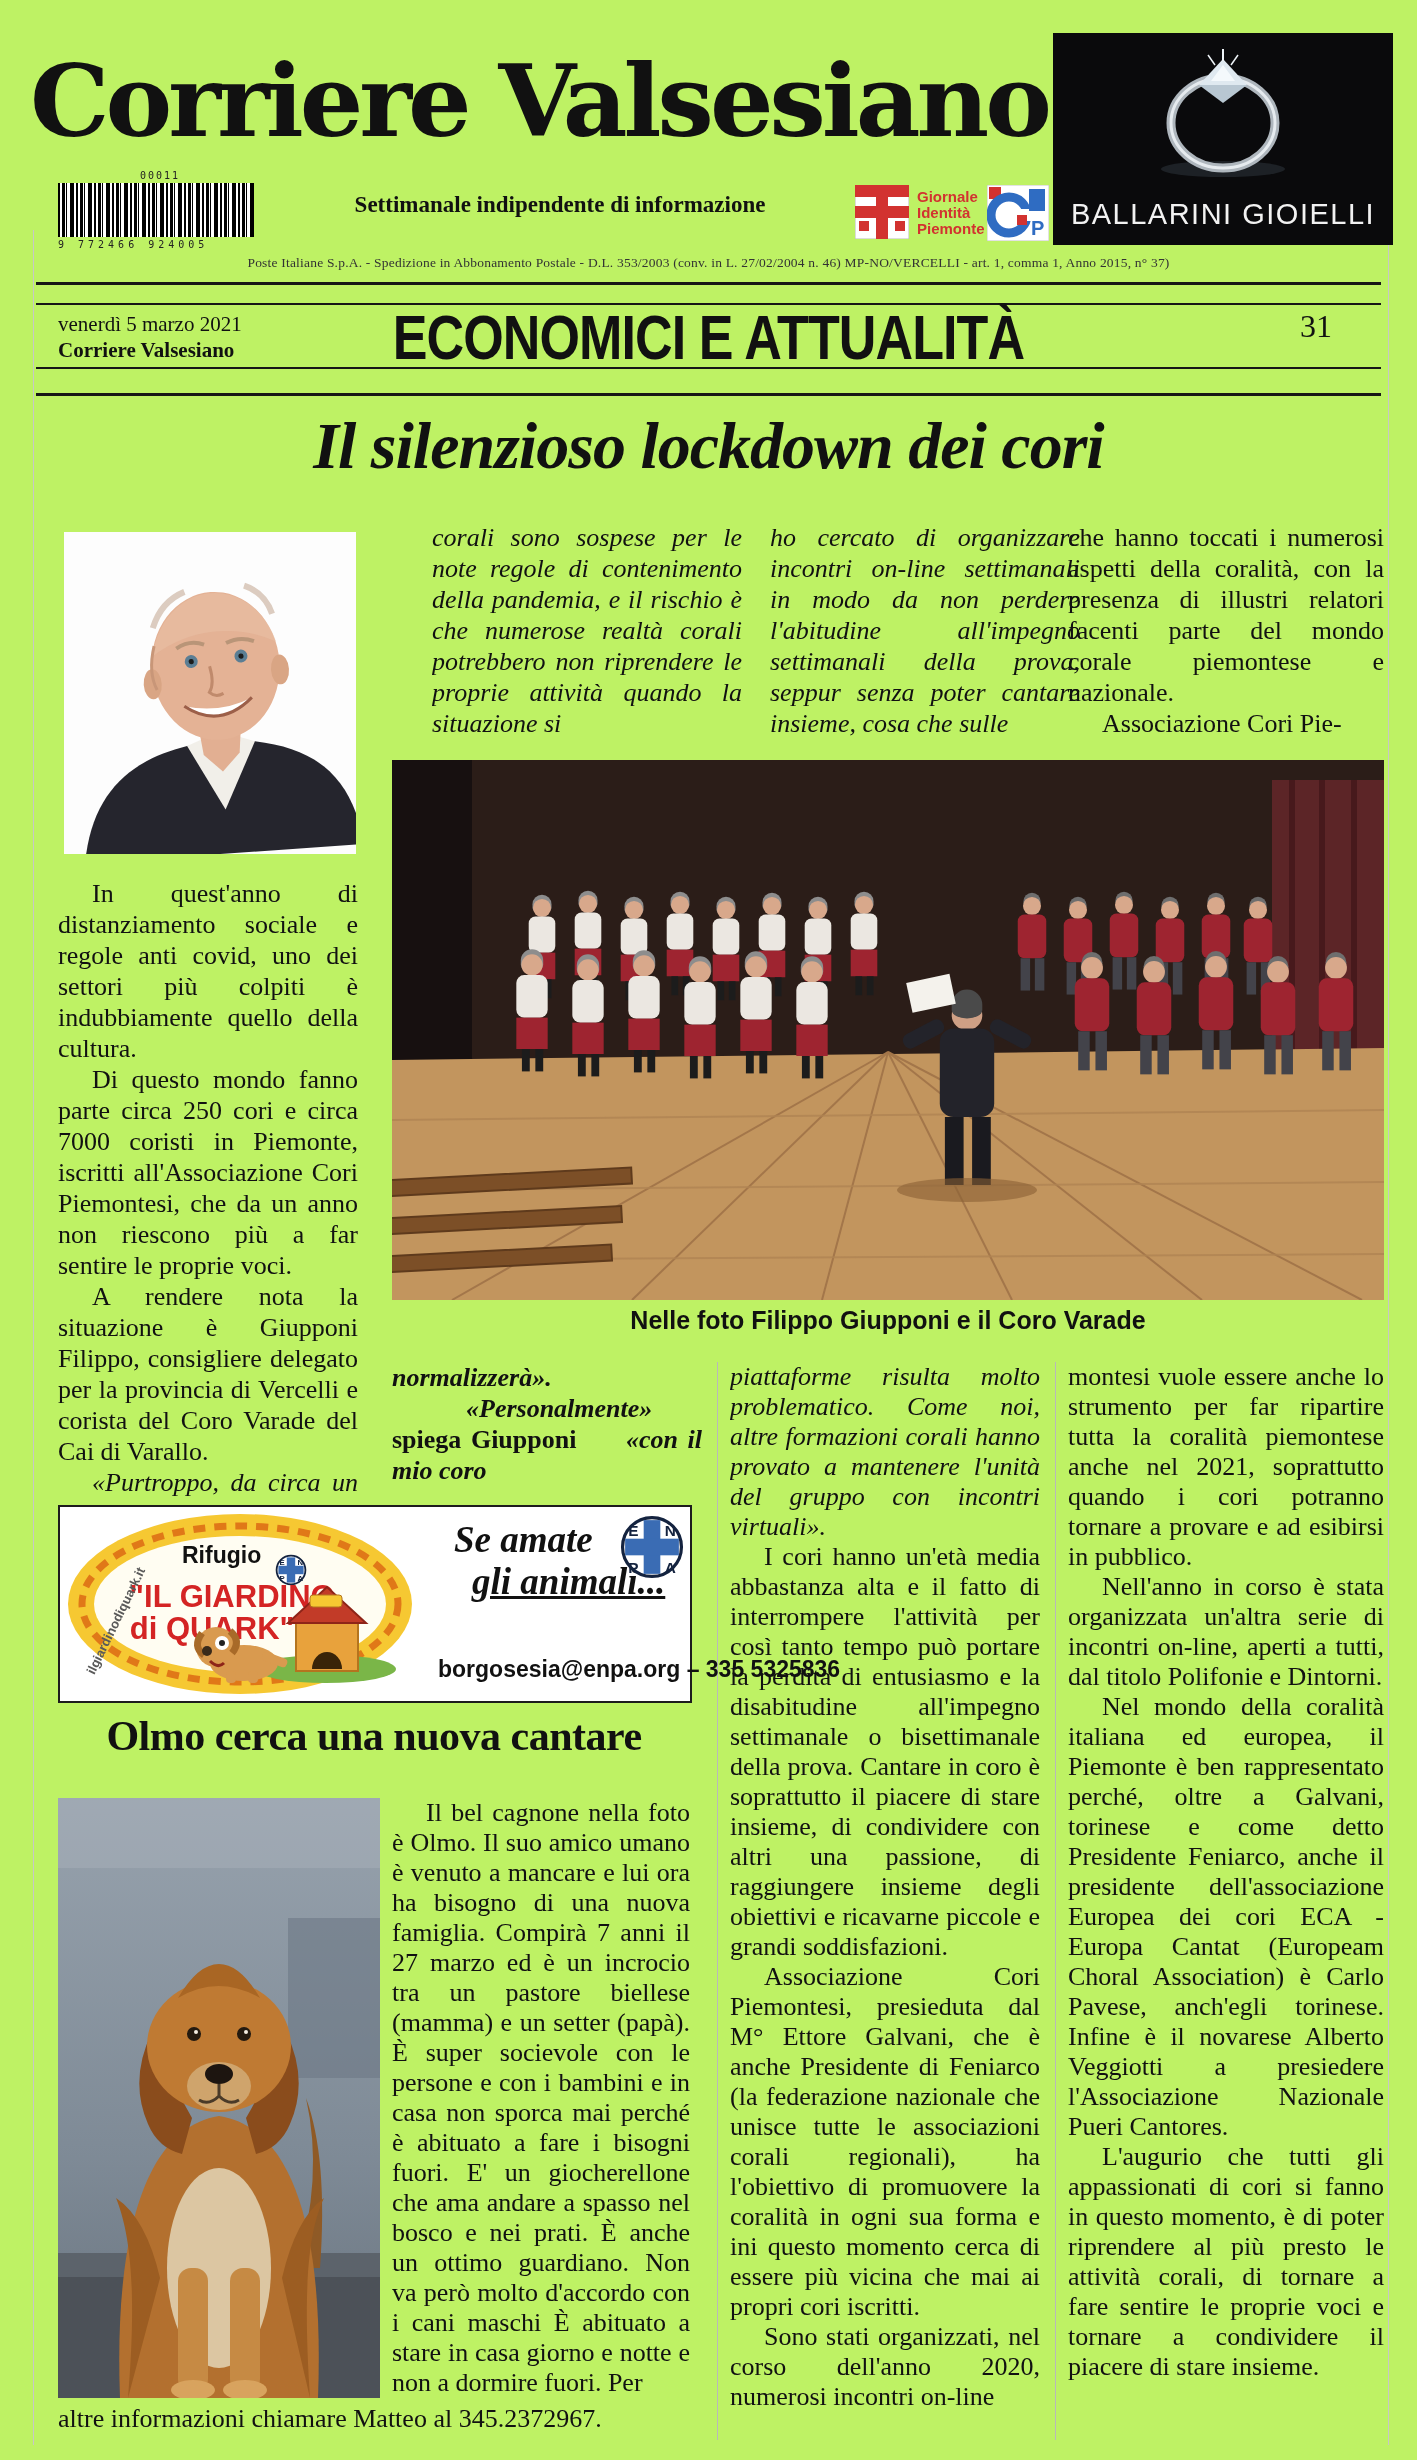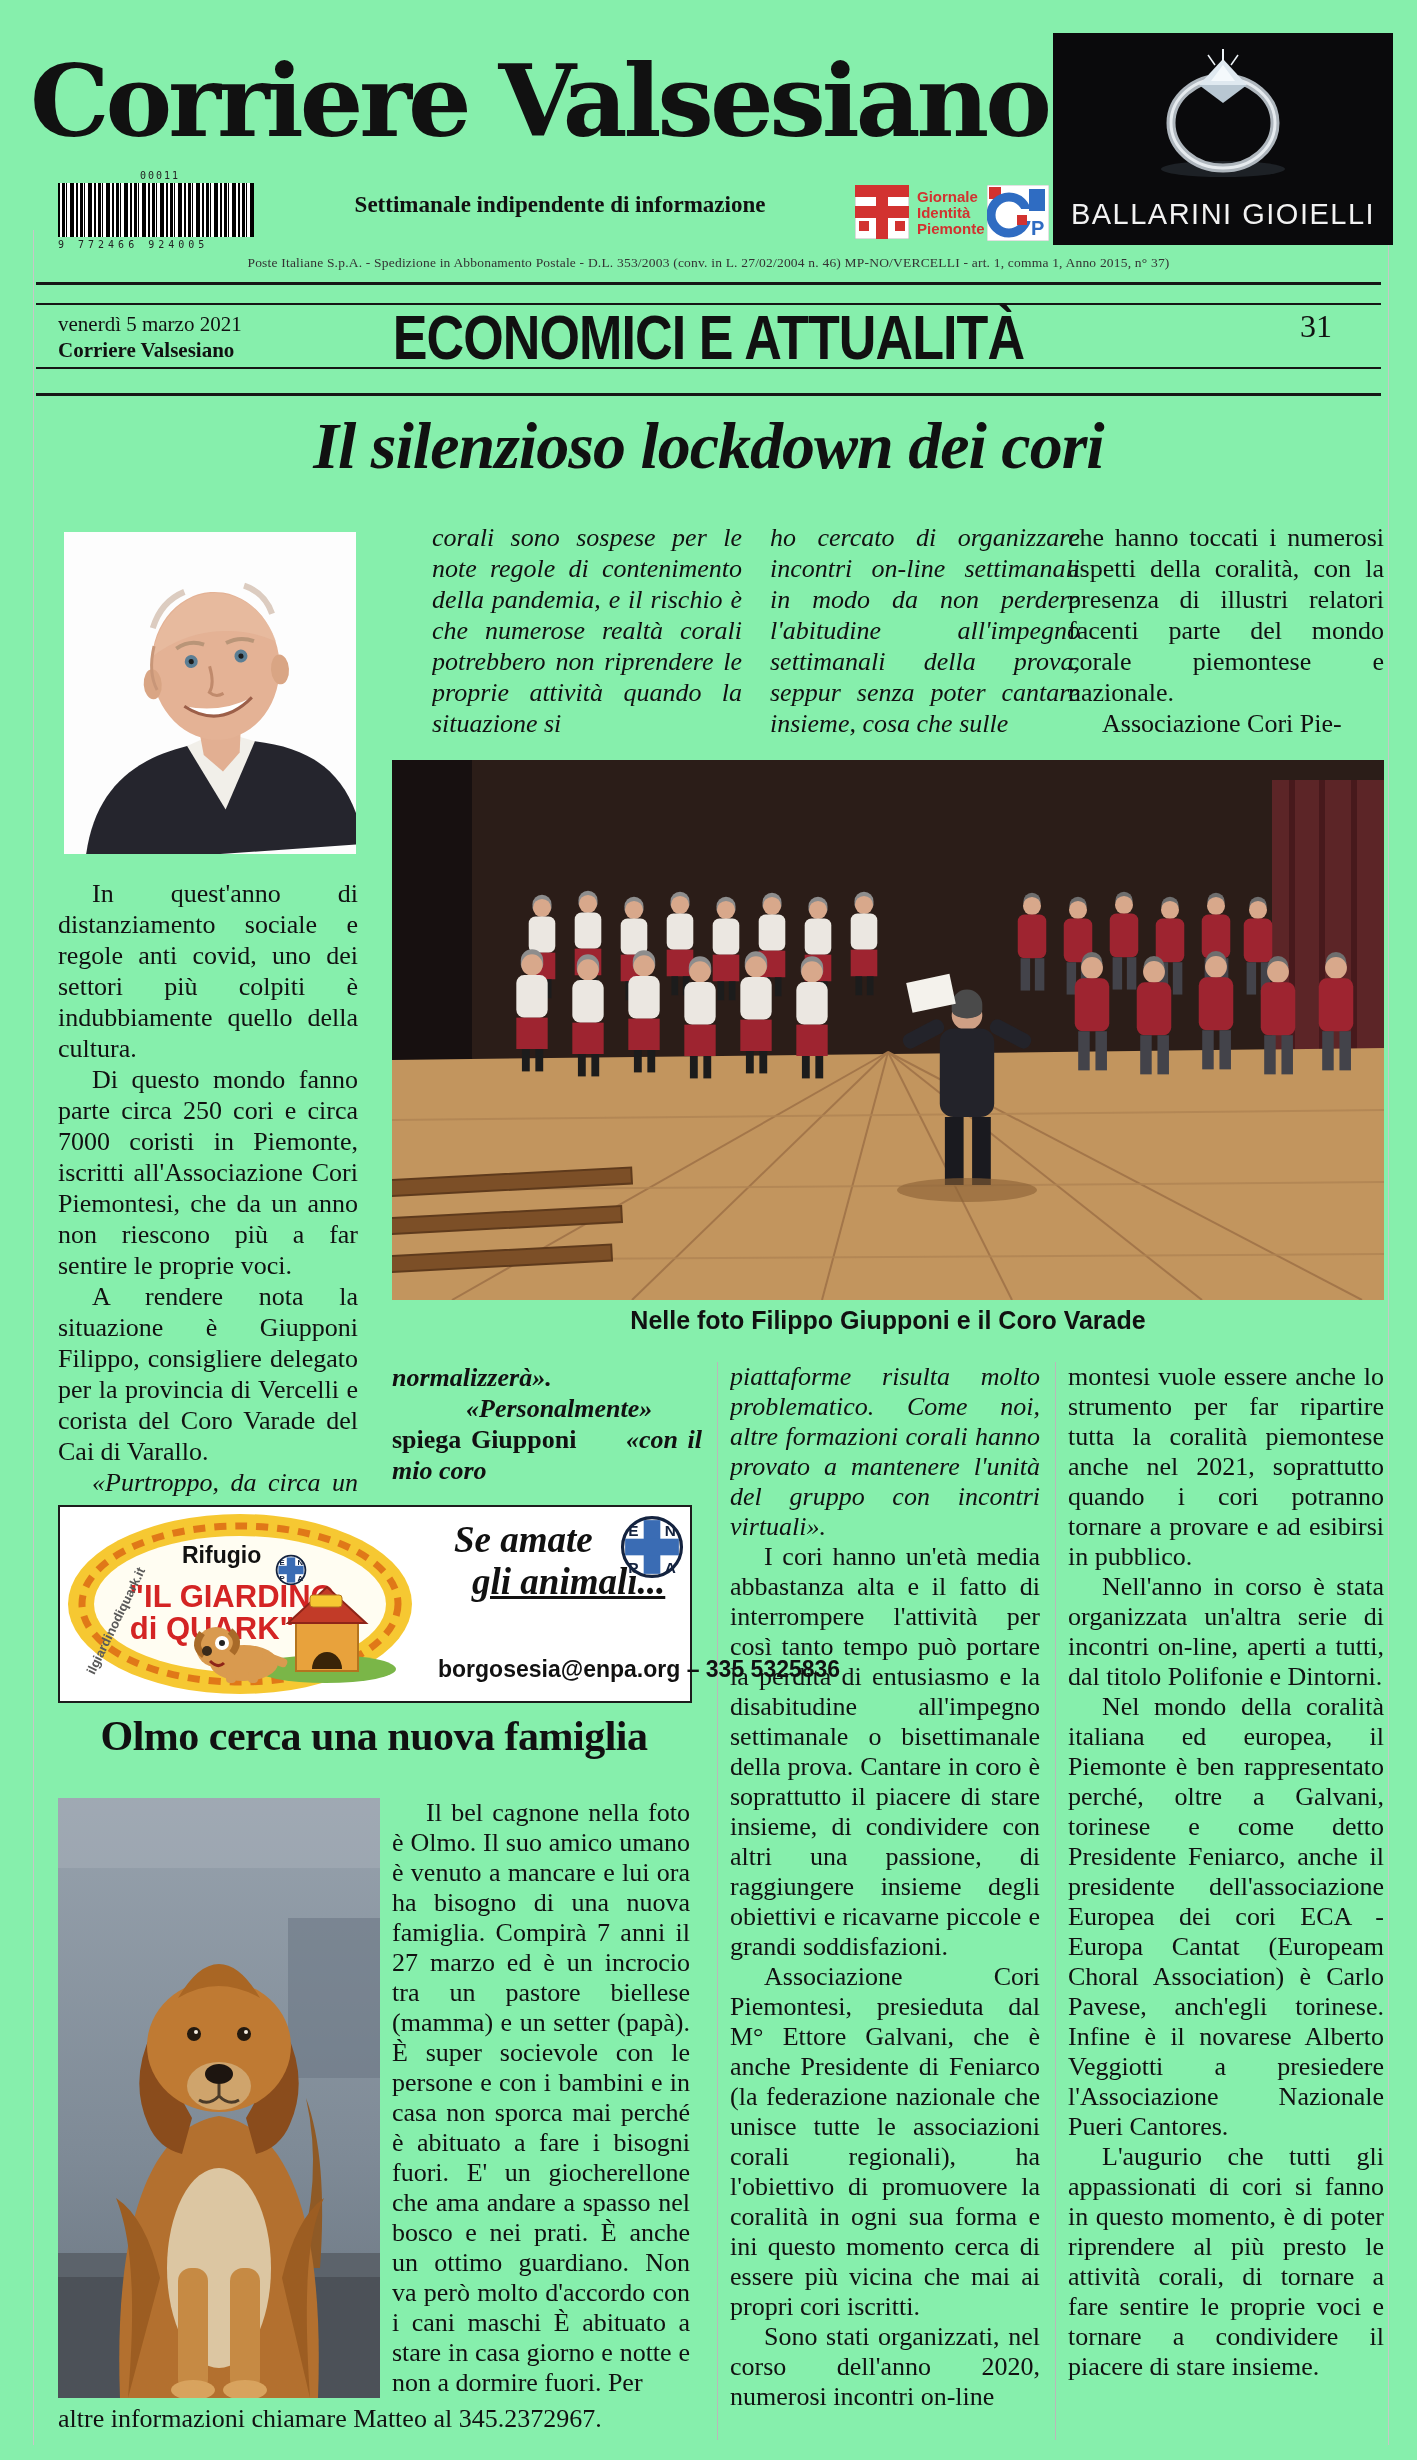--- a/index.html
+++ b/index.html
@@ -1,16 +1,16 @@
 <!DOCTYPE html>
 <html lang="it"><head>
 <meta charset="utf-8">
 <style>
   html,body{margin:0;padding:0;background:#e8e8e8;}
-  #page{position:relative;width:1417px;height:2460px;background:#86efac;overflow:hidden;
+  #page{position:relative;width:1417px;height:2460px;background:#bef264;overflow:hidden;
         font-family:"Liberation Serif",serif;color:#111;}
   .abs{position:absolute;}
   .rule{position:absolute;background:#161616;}
   .edge{position:absolute;background:#c7c7c7;width:1px;}
   
   .masthead-title{font-family:"DejaVu Serif",serif;font-weight:bold;font-size:100px;
       letter-spacing:-4px;white-space:nowrap;transform:scaleY(1.06);transform-origin:center top;}
   .masthead-sub{font-family:"Liberation Serif",serif;font-weight:bold;font-size:23px;}
   .postal{font-size:13.5px;color:#333;letter-spacing:.2px;}
   .barcode{background:repeating-linear-gradient(90deg,#000 0 2px,#fff 2px 4px,#000 4px 7px,#fff 7px 8px,#000 8px 9px,#fff 9px 12px,#000 12px 16px,#fff 16px 18px);}
@@ -316,21 +316,21 @@
       <rect x="37" y="8" width="26" height="84" fill="#3a6cb4"></rect>
       <rect x="8" y="37" width="84" height="26" fill="#3a6cb4"></rect>
       <text x="13" y="33" font-size="24" font-weight="bold" fill="#14233f">E</text>
       <text x="70" y="33" font-size="24" font-weight="bold" fill="#14233f">N</text>
       <text x="13" y="90" font-size="24" font-weight="bold" fill="#14233f">P</text>
       <text x="70" y="90" font-size="24" font-weight="bold" fill="#14233f">A</text>
     </svg>
     <div class="enpa-contact" style="position:absolute;left:378px;bottom:18px;white-space:nowrap;">borgosesia@enpa.org – 335 5325836</div>
   </div>
 
-  <div class="abs headline-olmo" style="left:58px;top:1712px;width:632px;text-align:center;">Olmo cerca una nuova famiglia</div>
+  <div class="abs headline-olmo" style="left:58px;top:1712px;width:632px;text-align:center;">Olmo cerca una nuova cantare</div>
 
   <svg class="abs" width="322" height="600" viewBox="0 0 322 600" style="left:58px;top:1798px;">
     <defs>
       <linearGradient id="wall" x1="0" y1="0" x2="0" y2="1">
         <stop offset="0" stop-color="#97a2ad"></stop>
           <stop offset=".6" stop-color="#7e8a96"></stop>
           <stop offset="1" stop-color="#68727d"></stop>
       </linearGradient>
     </defs>
     <rect width="322" height="600" fill="url(#wall)"></rect>

